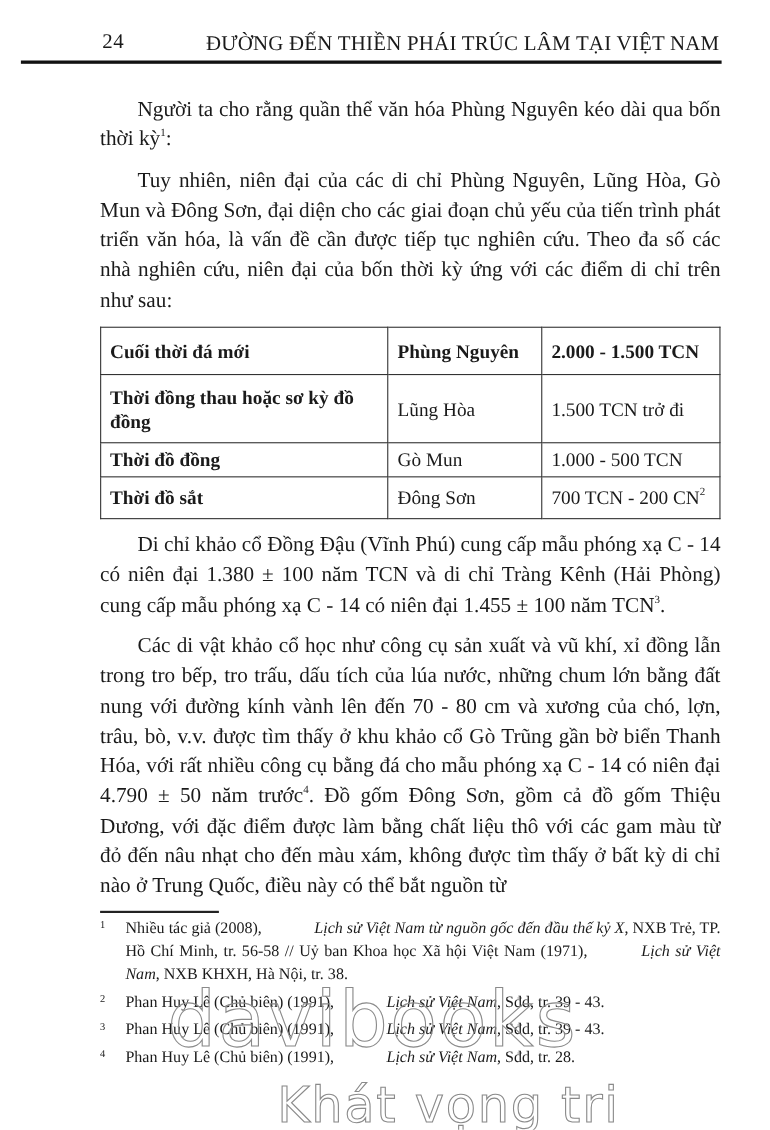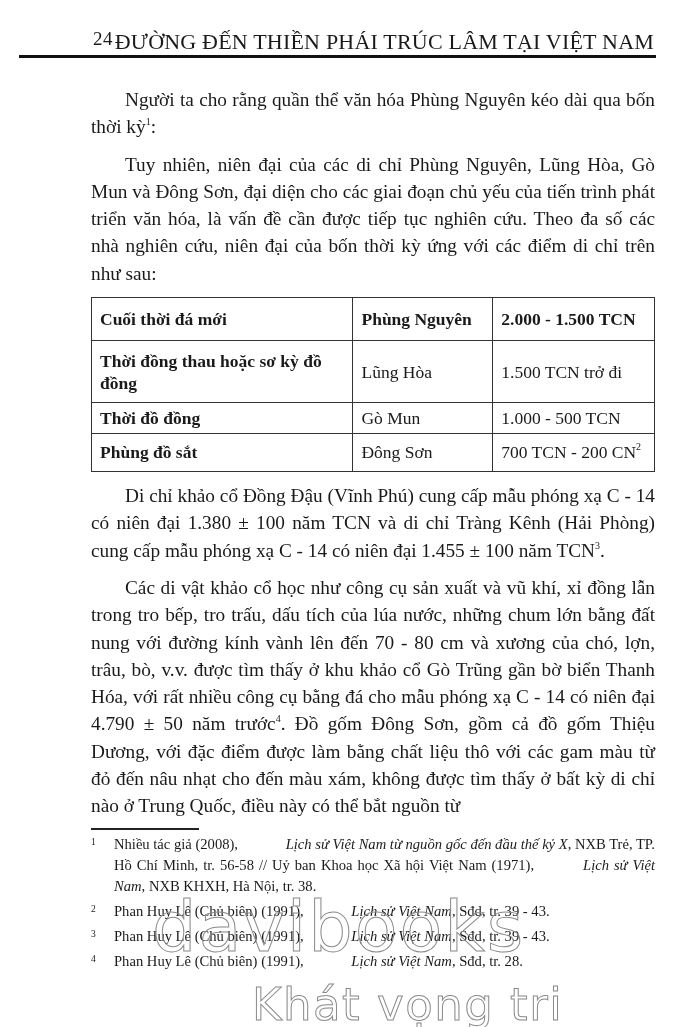--- a/index.html
+++ b/index.html
@@ -7,21 +7,21 @@
     width: 700px; height: 1027px; overflow: hidden;
     background: #ffffff; position: relative;
     font-family: "Liberation Serif", "DejaVu Serif", serif;
     color: #1a1a1a;
   }
   .page { position: absolute; left: 0; top: 0; width: 590px; height: 1027px; }
 
   
   .run-header { position: absolute; left: 19px; top: 28px; width: 637px; height: 28px; }
   .page-num { position: absolute; left: 74px; top: 0; font-size: 19px; letter-spacing: 0.5px; }
-  .book-title { position: absolute; right: 2px; top: 1px; font-size: 22px; letter-spacing: 0.2px; }
+  .book-title { position: absolute; right: 2px; top: 1px; font-size: 19px; letter-spacing: 0.2px; }
   .header-rule { position: absolute; left: 19px; top: 55px; width: 637px; height: 3px; background: #111; }
 
   
   .body { position: absolute; left: 91px; top: 86px; width: 564px; font-size: 19.3px; line-height: 27.3px; }
   .para { text-align: justify; text-indent: 34px; margin: 0; }
   .para + .para { margin-top: 10px; }
   .list-item { margin: 0 0 0 34px; line-height: 27px; }
   .list-wrap { margin-top: 9px; margin-bottom: 10px; }
   .list-item + .list-item { margin-top: 11px; }
   sup.fn { font-size: 10px; vertical-align: 8px; line-height: 0; }
@@ -84,21 +84,21 @@
         <td class="c1">Thời đồng thau hoặc sơ kỳ đồ đồng</td>
         <td class="c2">Lũng Hòa</td>
         <td class="c3">1.500 TCN trở đi</td>
       </tr>
       <tr class="r2">
         <td class="c1">Thời đồ đồng</td>
         <td class="c2">Gò Mun</td>
         <td class="c3">1.000 - 500 TCN</td>
       </tr>
       <tr class="r3">
-        <td class="c1">Phùng đồ sắt</td>
+        <td class="c1">Thời đồ sắt</td>
         <td class="c2">Đông Sơn</td>
         <td class="c3"><span>700 TCN - 200 CN</span><sup class="fn">2</sup></td>
       </tr>
     </tbody>
       </table>
 
     <p class="para"><span>Di chỉ khảo cổ Đồng Đậu (Vĩnh Phú) cung cấp mẫu phóng xạ C - 14 có niên đại 1.380 ± 100 năm TCN và di chỉ Tràng Kênh (Hải Phòng) cung cấp mẫu phóng xạ C - 14 có niên đại 1.455 ± 100 năm TCN</span><sup class="fn">3</sup><span>.</span></p>
 
     <p class="para"><span>Các di vật khảo cổ học như công cụ sản xuất và vũ khí, xỉ đồng lẫn trong tro bếp, tro trấu, dấu tích của lúa nước, những chum lớn bằng đất nung với đường kính vành lên đến 70 - 80 cm và xương của chó, lợn, trâu, bò, v.v. được tìm thấy ở khu khảo cổ Gò Trũng gần bờ biển Thanh Hóa, với rất nhiều công cụ bằng đá cho mẫu phóng xạ C - 14 có niên đại 4.790 ± 50 năm trước</span><sup class="fn">4</sup><span>. Đồ gốm Đông Sơn, gồm cả đồ gốm Thiệu Dương, với đặc điểm được làm bằng chất liệu thô với các gam màu từ đỏ đến nâu nhạt cho đến màu xám, không được tìm thấy ở bất kỳ di chỉ nào ở Trung Quốc, điều này có thể bắt nguồn từ</span></p>
   </div>

